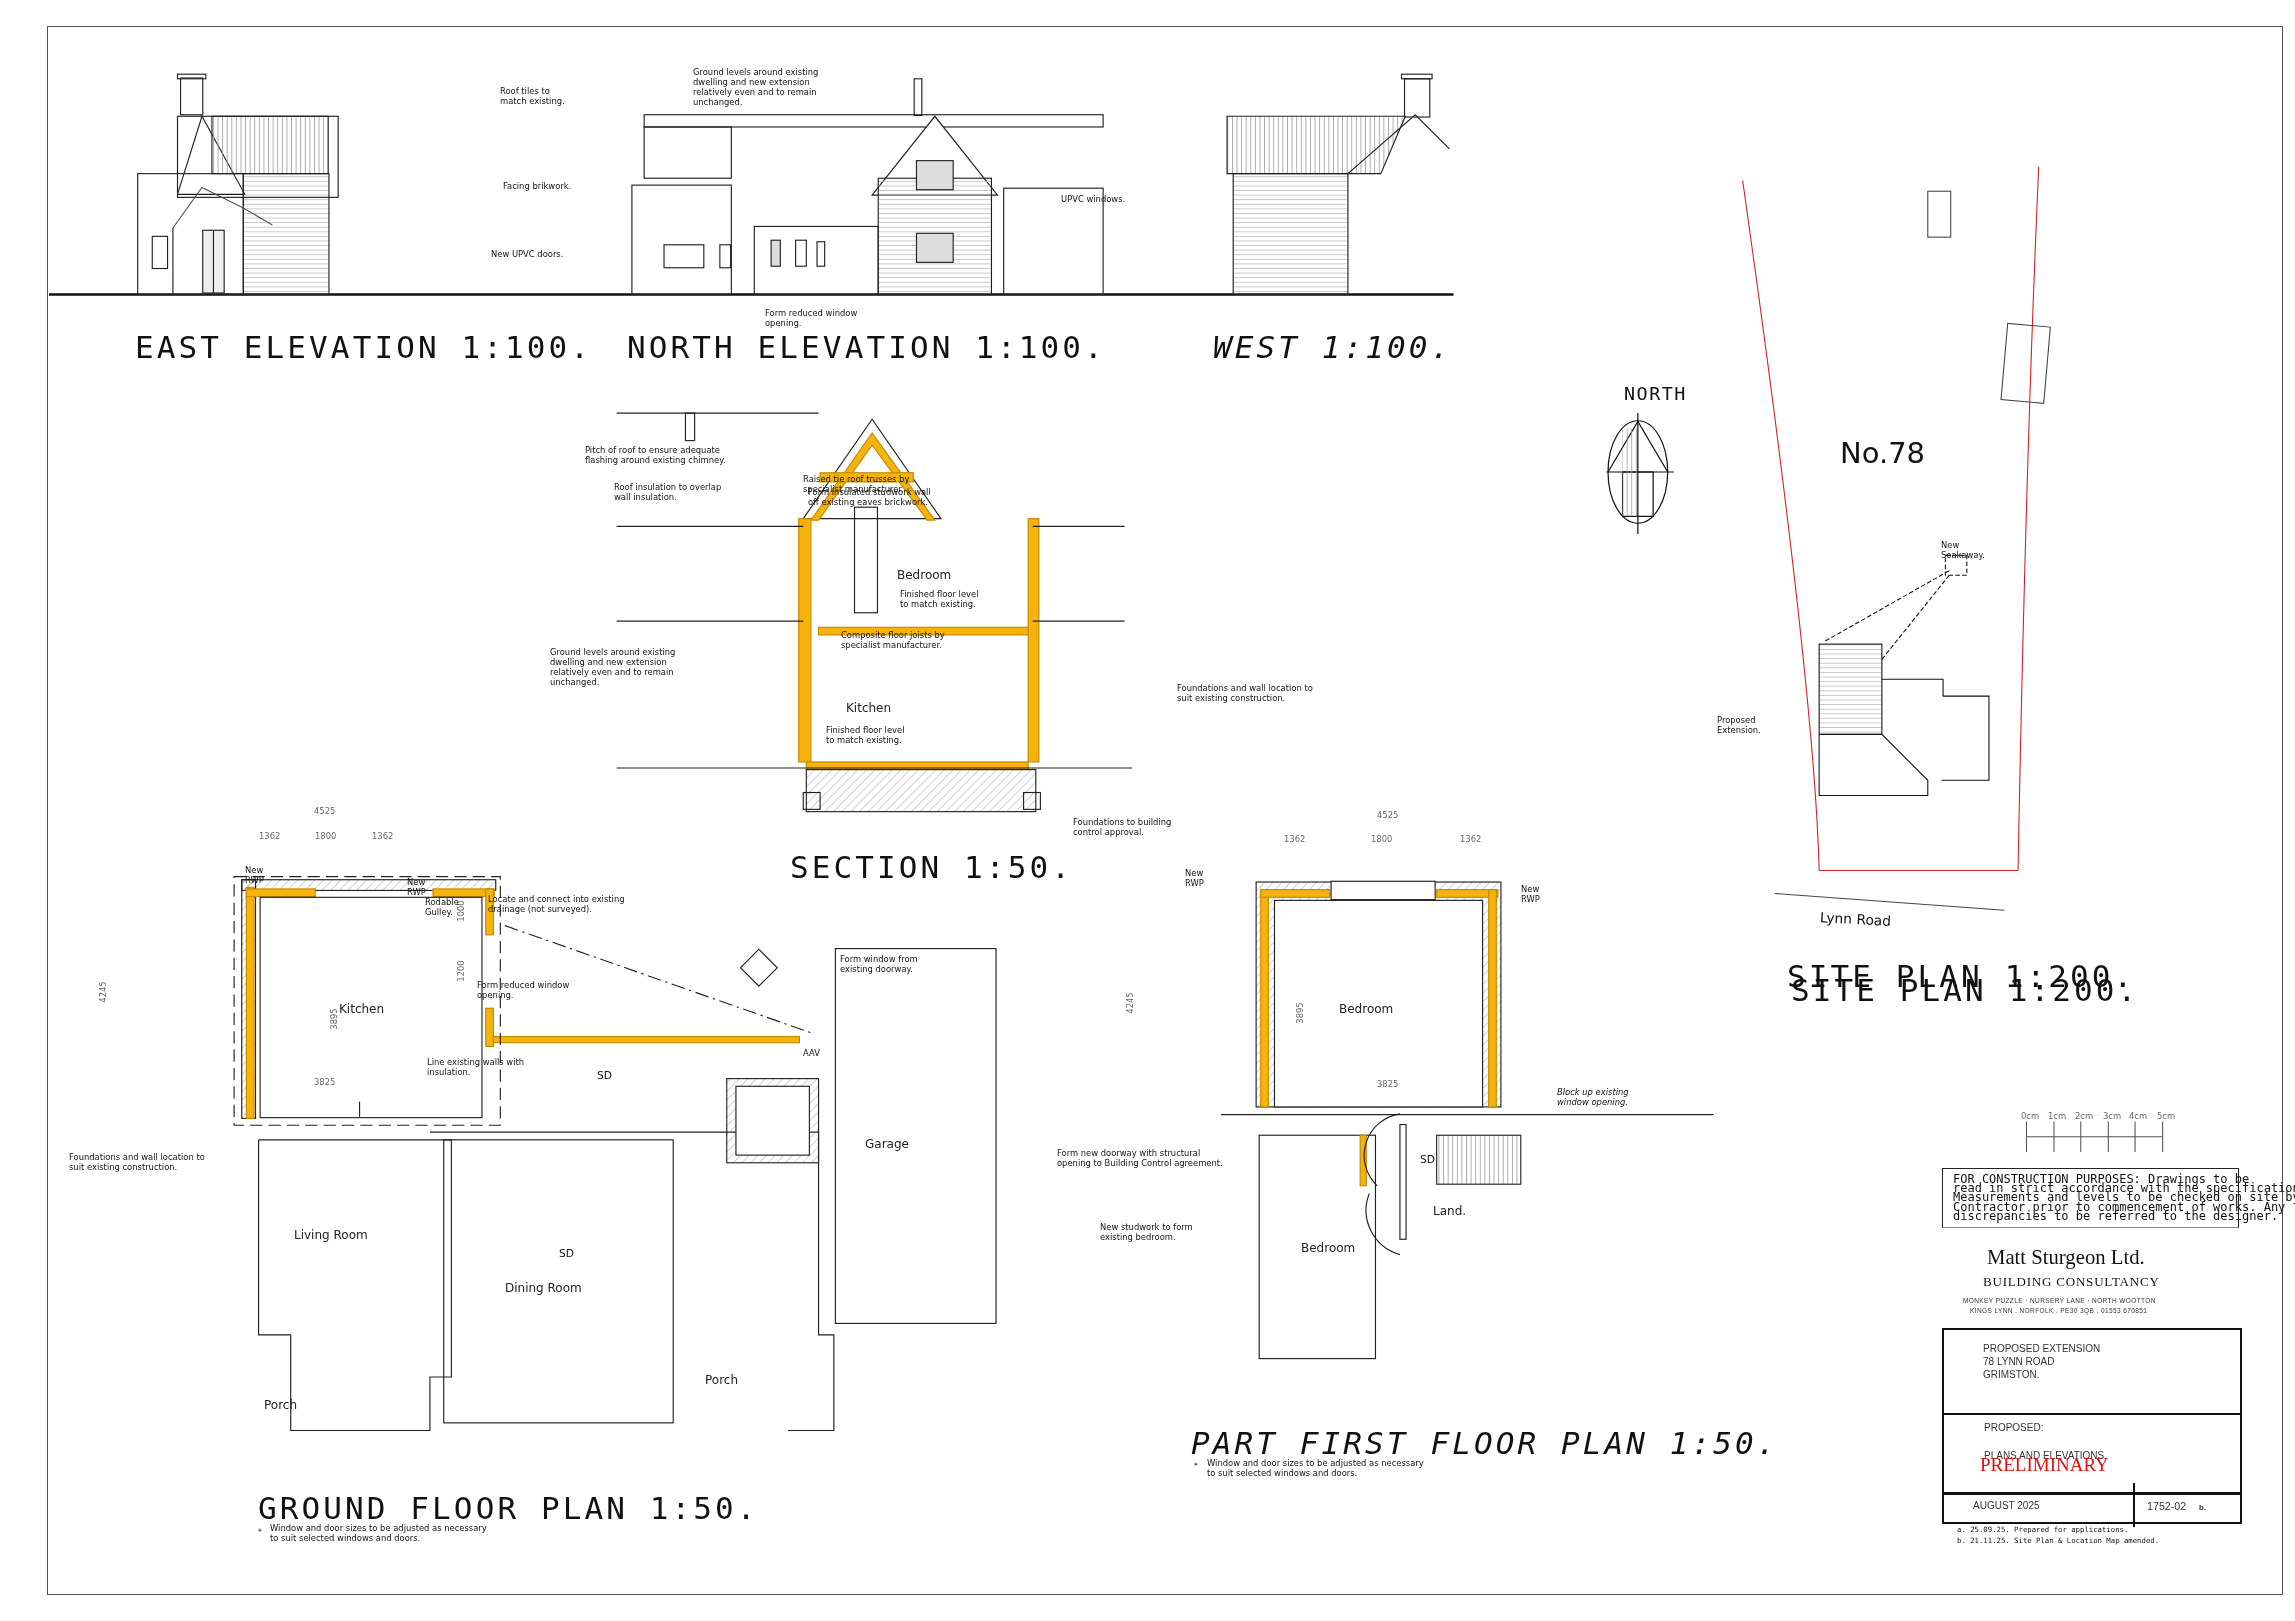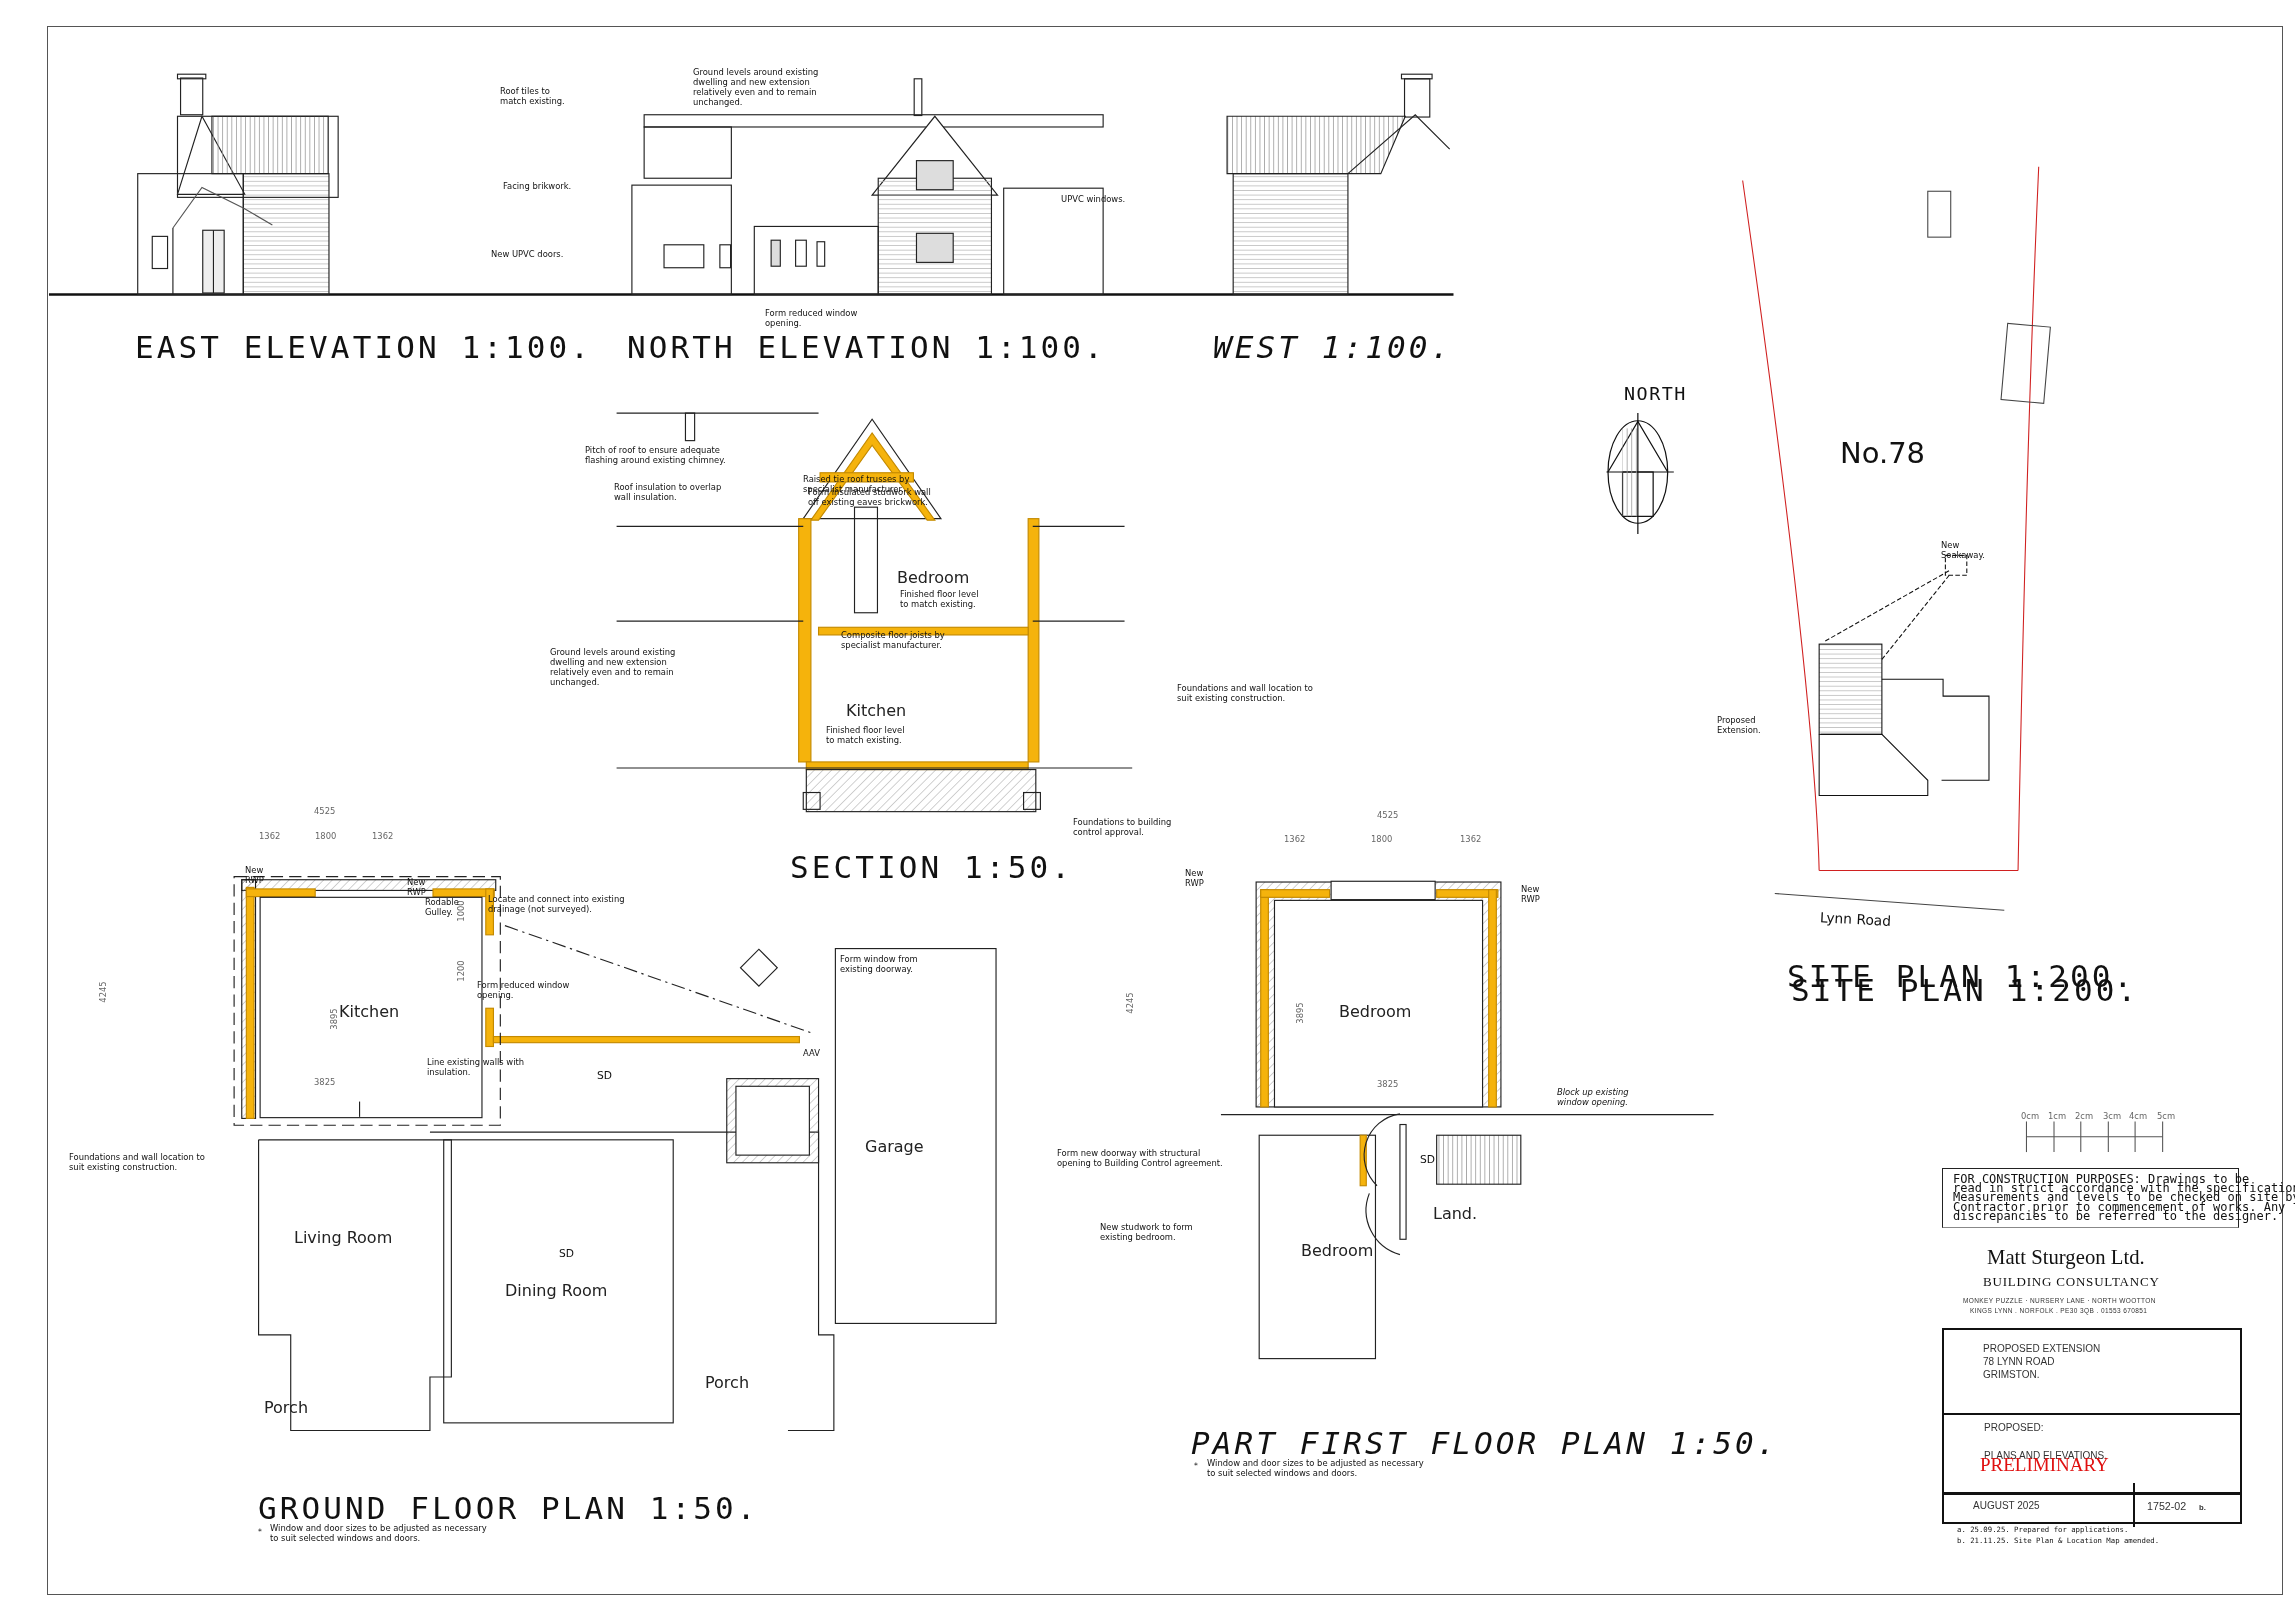--- a/index.html
+++ b/index.html
@@ -1,21 +1,21 @@
 <!DOCTYPE html>
 <html style="font-size:12.2px"><head>
 <meta charset="utf-8">
 <style>
   html,body{margin:0;padding:0;background:#fff;}
   body{width:2295px;height:1621px;position:relative;overflow:hidden;font-family:"DejaVu Sans",sans-serif;color:#111;}
   .sheet{position:absolute;left:47px;top:26px;width:2234px;height:1567px;border:1.5px solid #555;}
   .abs{position:absolute;}
   .note{position:absolute;font-family:"DejaVu Sans",sans-serif;font-size:8.4px;line-height:10px;color:#111;white-space:pre;}
   .title{position:absolute;font-family:"DejaVu Sans Mono",monospace;font-size:31px;letter-spacing:3.1px;color:#111;white-space:nowrap;}
-  .room{position:absolute;font-family:"DejaVu Sans",sans-serif;font-size:16px;color:#222;white-space:nowrap;}
+  .room{position:absolute;font-family:"DejaVu Sans",sans-serif;font-size:12px;color:#222;white-space:nowrap;}
   .dim{position:absolute;font-family:"DejaVu Sans",sans-serif;font-size:8.4px;color:#666;white-space:nowrap;}
   svg{position:absolute;left:0;top:0;}
   .tb-box{position:absolute;border:2.3px solid #111;}
   .tb-text{position:absolute;font-family:"Liberation Sans",sans-serif;color:#333;white-space:nowrap;}
   .serif{font-family:"Liberation Serif",serif;}
 </style>
 </head>
 <body>
 
 <div class="sheet"></div>

